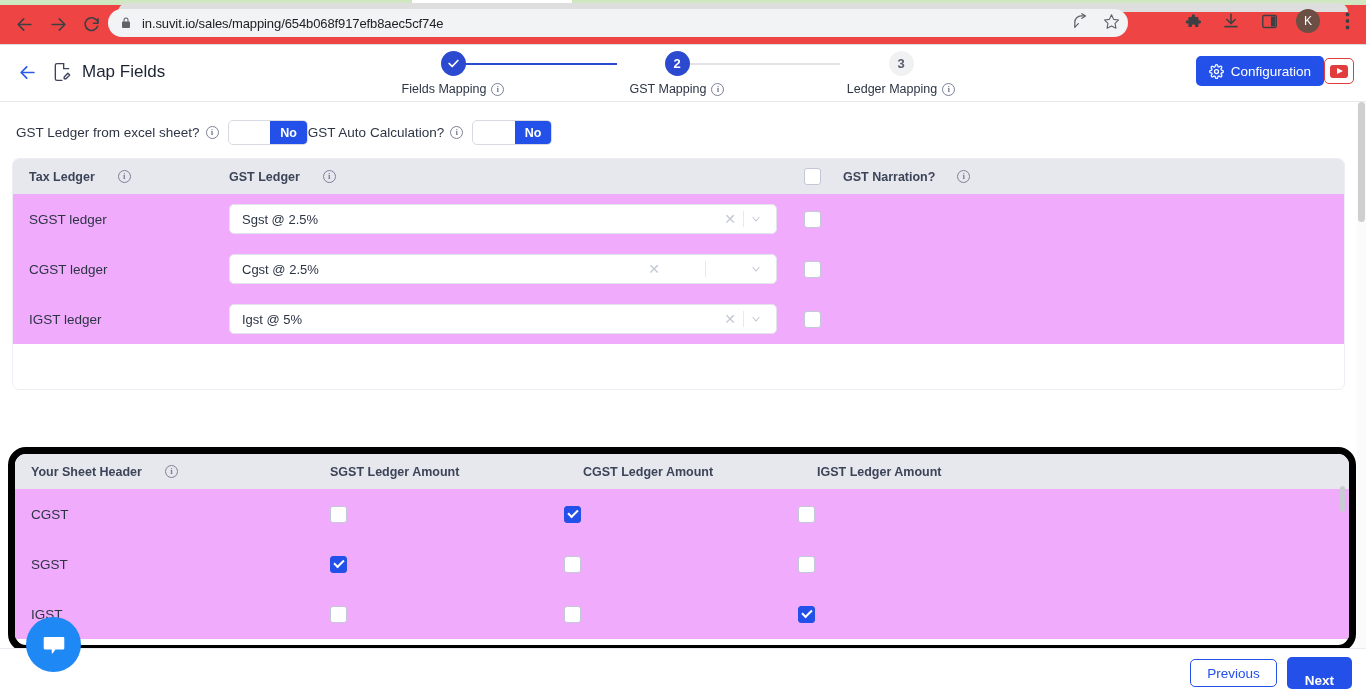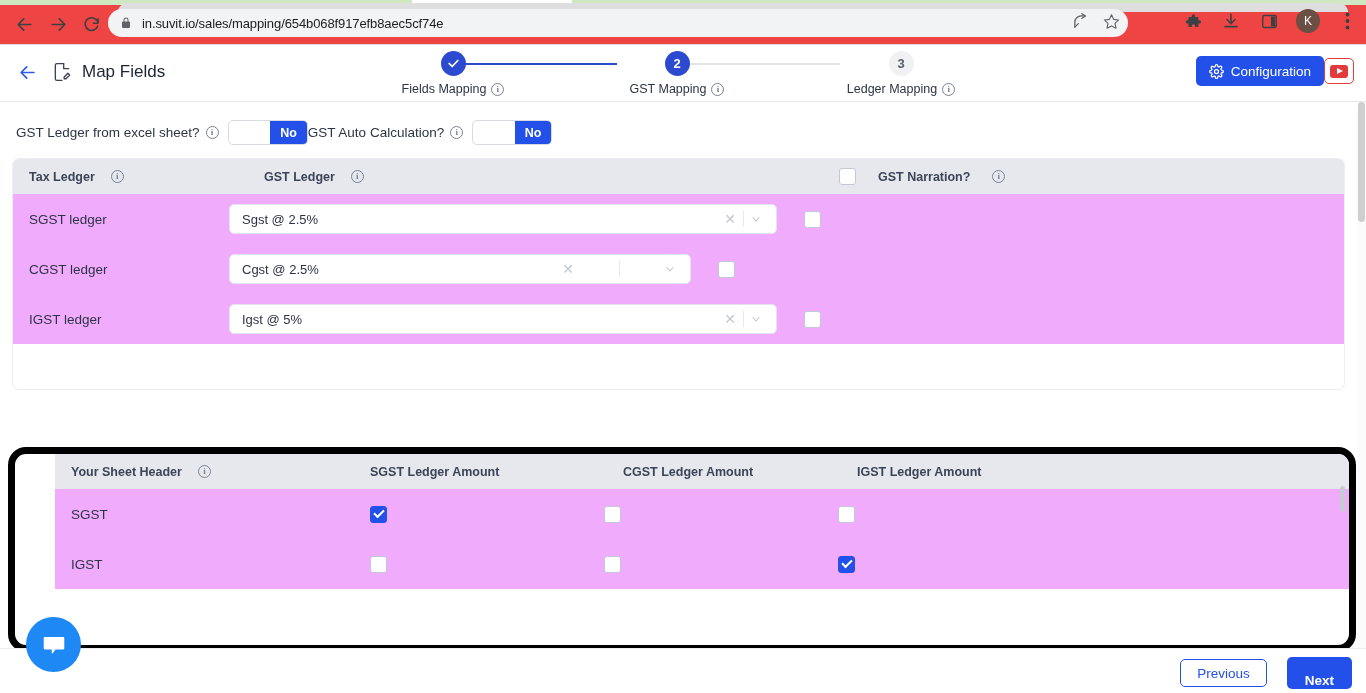--- a/index.html
+++ b/index.html
@@ -209,21 +209,21 @@
   }
   .card.t1 { top: 56px; height: 232px; }
 
   .thead {
     display: flex; align-items: center;
     height: 35px; background: #e6e8ee;
     padding: 0 16px;
   }
   .th {
     font-size: 12.5px; color: #3c4458; font-weight: 600;
-    display: flex; align-items: center; gap: 16px;
+    display: flex; align-items: center; gap: 23px;
   }
   .trow {
     display: flex; align-items: center;
     height: 50px; padding: 0 16px;
     background: #f0abfc;
   }
   .td { font-size: 13.5px; color: #2c3444; display: flex; align-items: center; }
 
   .select-box {
     height: 30px;
@@ -253,36 +253,36 @@
 
   
   .highlight-wrap {
     position: absolute; top: 345px; left: 8px;
     width: 1348px; height: 205px;
     border: 7px solid #000000;
     border-radius: 18px;
     background: #fff;
     overflow: hidden;
   }
-  .highlight-inner { position: relative; width: 100%; height: 100%; overflow: hidden; padding-left: 40px; }
+  .highlight-inner { position: relative; width: 100%; height: 100%; overflow: hidden; }
   .inner-scroll {
     position: absolute; right: 4px; top: 32px;
     width: 5px; height: 26px;
     background: #c9cbd3; border-radius: 3px;
   }
 
   
   .footer {
     position: absolute; bottom: 0; left: 0;
     width: 1366px; height: 45px;
     background: #fff; border-top: 1px solid #ebedf2;
   }
   .footer-btns {
     position: absolute; right: 14px; top: 8px;
-    display: flex; align-items: center; gap: 20px;
+    display: flex; align-items: center; gap: 10px;
   }
   .btn-prev {
     height: 28px; padding: 0 16px;
     border: 1px solid #2250e8; border-radius: 5px;
     background: #fff; color: #2250e8;
     font-size: 13.5px; font-family: inherit; cursor: pointer;
   }
   .btn-next {
     height: 28px; padding: 16px 18px;
     border: none; border-radius: 5px;
@@ -470,21 +470,21 @@
       </div>
     </div>
   </div>
 
   <div class="card t1">
     <div class="thead">
       <div class="th" style="width:200px;">
         <span>Tax Ledger</span>
         <span class="info-i">i</span>
       </div>
-      <div class="th" style="width:575px;margin-left:35px;">
+      <div class="th" style="width:575px;">
         <span>GST Ledger</span>
         <span class="info-i">i</span>
       </div>
       <div class="th" style="gap:22px;">
         <span class="cbox"></span>
         <span>GST Narration?</span>
         <span class="info-i">i</span>
       </div>
     </div>
 
@@ -500,21 +500,21 @@
             </svg>
         </span>
       </div>
       <div class="td" style="width:30px; margin-left:27px;">
         <span class="cbox"></span>
       </div>
     </div>
 
     <div class="trow">
       <div class="td" style="width:200px;">CGST ledger</div>
-      <div class="select-box" style="width:462px;gap:38px;">
+      <div class="select-box" style="width:548px;gap:38px;">
         <span class="select-val">Cgst @ 2.5%</span>
         <span class="sel-x">✕</span>
         <span class="sel-sep"></span>
         <span class="sel-caret">
           <svg width="12" height="12" viewBox="0 0 24 24" fill="none" stroke="#c3c7d4" stroke-width="2.2" stroke-linecap="round" stroke-linejoin="round">
               <polyline points="6 9 12 16 18 9"></polyline>
             </svg>
         </span>
       </div>
       <div class="td" style="width:30px; margin-left:27px;">
@@ -545,20 +545,32 @@
       <div class="thead">
         <div class="th" style="width:299px;">
           <span>Your Sheet Header</span>
           <span class="info-i">i</span>
         </div>
         <div class="th" style="width:234px;">SGST Ledger Amount</div>
         <div class="th" style="width:234px;margin-left:19px;">CGST Ledger Amount</div>
         <div class="th" style="width:234px;">IGST Ledger Amount</div>
       </div>
 
+      <div class="trow">
+        <div class="td" style="width:299px;">CGST</div>
+        <div class="td" style="width:234px;">
+            <span class="cbox"></span>
+          </div>
+        <div class="td" style="width:234px;">
+            <span class="cbox checked"></span>
+          </div>
+        <div class="td" style="width:234px;">
+            <span class="cbox"></span>
+          </div>
+      </div>
 
       <div class="trow">
         <div class="td" style="width:299px;">SGST</div>
         <div class="td" style="width:234px;">
             <span class="cbox checked"></span>
           </div>
         <div class="td" style="width:234px;">
             <span class="cbox"></span>
           </div>
         <div class="td" style="width:234px;">

